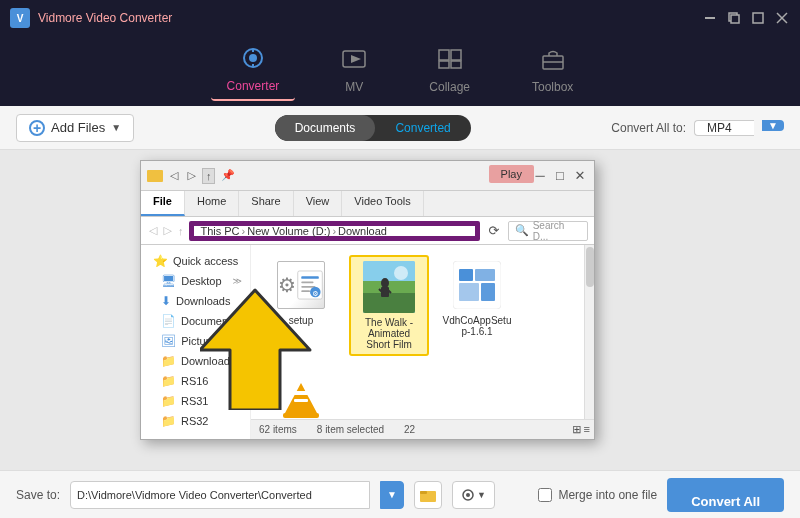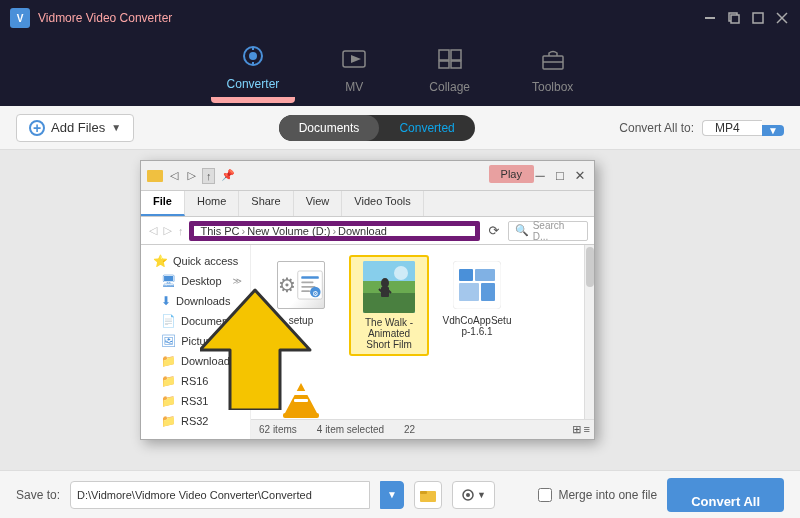--- a/index.html
+++ b/index.html
@@ -70,22 +70,22 @@
       flex-direction: column;
       align-items: center;
       color: #888;
       font-size: 12px;
       cursor: pointer;
       padding: 6px 16px;
       border-radius: 4px;
       gap: 4px;
     }
     .nav-tab.active {
-      color: #7dd3fc;
-      border-bottom: 6px solid #fca5a5;
+      color: #ec4899;
+      border-bottom: 2px solid #fca5a5;
       text-align: center;
     }
     .nav-tab .tab-icon {
       font-size: 22px;
     }
 
     
     #toolbar {
       background: #f5f5f5;
       height: 44px;
@@ -617,22 +617,23 @@
       font-size: 13px;
       font-weight: 600;
       cursor: pointer;
       white-space: nowrap;
       height: 34px;
     }
 
     
     .format-select-container {
       display: flex;
-      align-items: flex-end;
+      align-items: flex-start;
       height: 16px;
+      gap: 8px;
     }
     .format-display {
       background: #fff;
       border: 1px solid #ccc;
       border-right: none;
       border-radius: 4px 0 0 4px;
       padding: 0 12px;
       font-size: 12px;
       display: flex;
       align-items: center;
@@ -910,21 +911,21 @@
             <span class="file-label"></span>
           </div>
         </div>
 
         <div class="scrollbar-right">
           <div class="scrollbar-thumb"></div>
         </div>
 
         <div class="file-status-bar">
           <span>62 items</span>
-          <span>4 item selected</span>
+          <span>8 item selected</span>
           <span>22</span>
           <div class="view-toggle">
             <span class="view-btn">⊞</span>
             <span class="view-btn">≡</span>
           </div>
         </div>
       </div>
     </div>
   </div>
 

